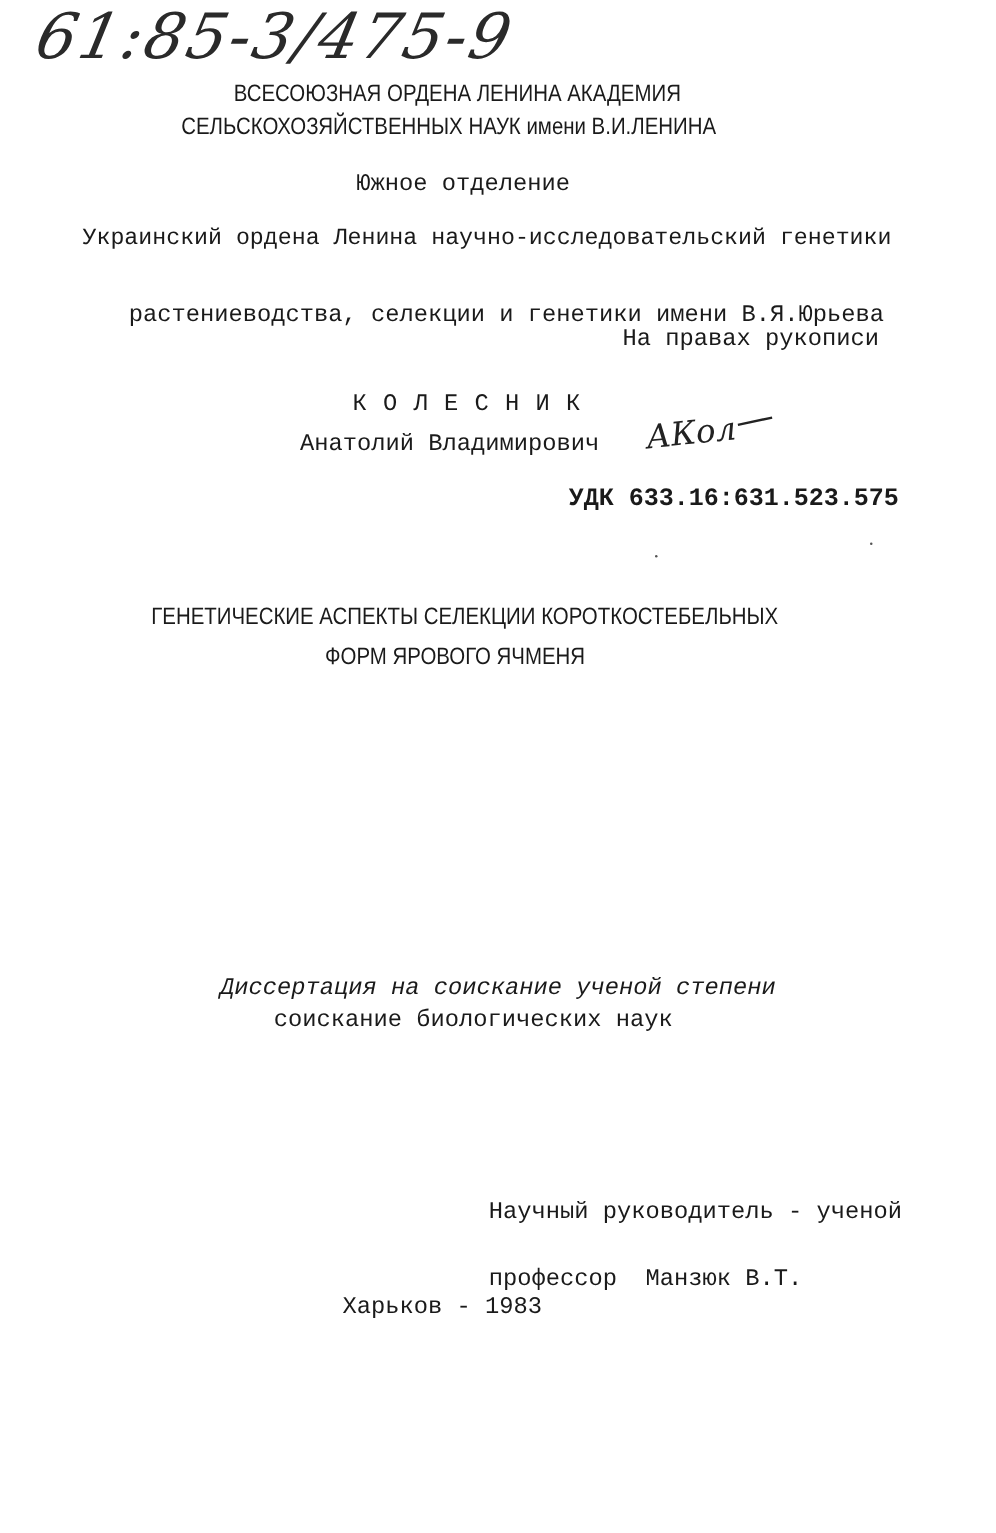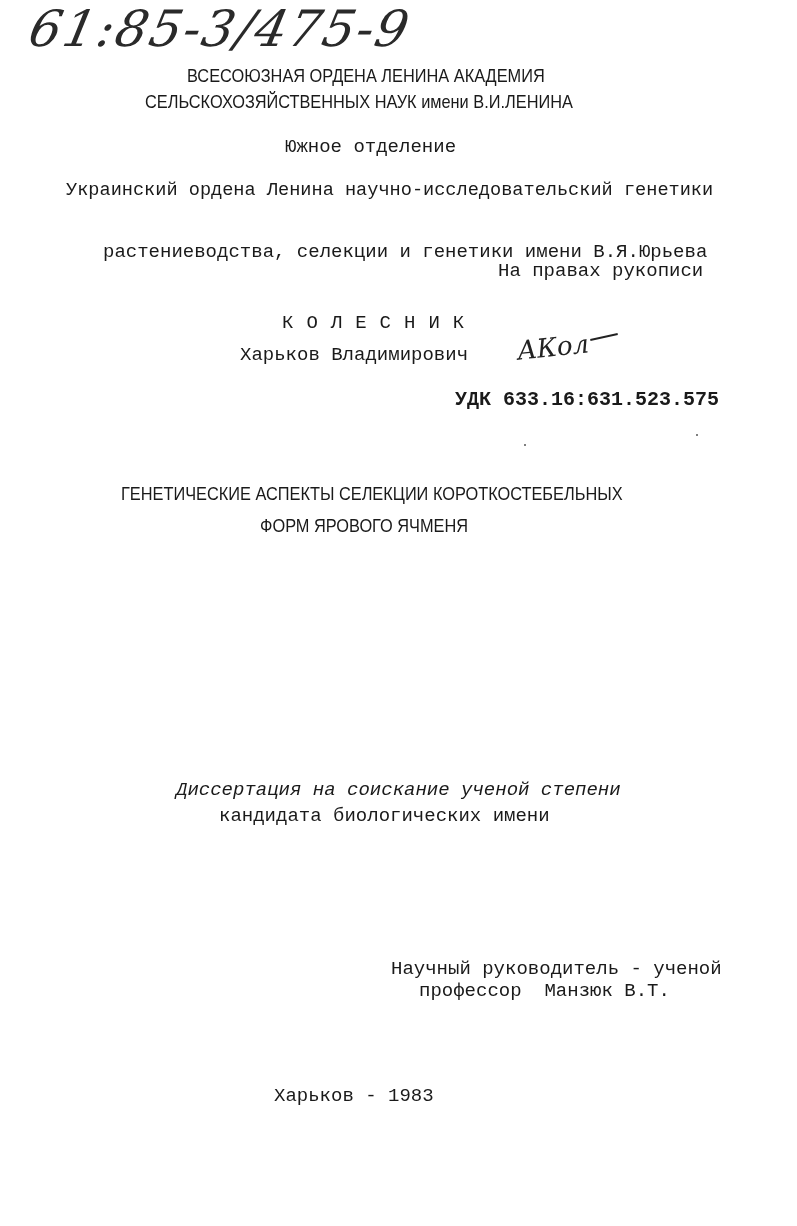--- a/index.html
+++ b/index.html
@@ -35,35 +35,35 @@
   <div class="line caps" style="left:145px; top:91px;">СЕЛЬСКОХОЗЯЙСТВЕННЫХ НАУК имени В.И.ЛЕНИНА</div>
 
   <div class="line" style="left:285px; top:136px;">Южное отделение</div>
 
   <div class="line" style="left:66px; top:180px; font-size:18.6px;">Украинский ордена Ленина научно-исследовательский генетики</div>
   <div class="line" style="left:103px; top:206px;margin-top:35px;">растениеводства, селекции и генетики имени В.Я.Юрьева</div>
 
   <div class="line spaced" style="left:282px; top:312px;">КОЛЕСНИК</div>
 
   <div class="line" style="left:498px; top:260px;">На правах рукописи</div>
-  <div class="line" style="left:240px; top:344px;">Харьков Владимирович</div>
+  <div class="line" style="left:240px; top:344px;">Анатолий Владимирович</div>
 
   <div class="signature" style="left:517px; top:332px;">АКол</div>
   <div class="sig-stroke" style="left:590px; top:336px; width:28px;"></div>
 
   <div class="line" style="left:455px; top:389px; font-size:20px;font-weight:bold;">УДК 633.16:631.523.575</div>
 
   <div class="speck" style="left:524px; top:444px;"></div>
   <div class="speck" style="left:696px; top:434px;"></div>
 
   <div class="line caps" style="left:121px; top:483px;">ГЕНЕТИЧЕСКИЕ АСПЕКТЫ СЕЛЕКЦИИ КОРОТКОСТЕБЕЛЬНЫХ</div>
   <div class="line caps" style="left:260px; top:515px;">ФОРМ ЯРОВОГО ЯЧМЕНЯ</div>
 
 
   <div class="line" style="left:176px; top:779px;font-style:italic;">Диссертация на соискание ученой степени</div>
-  <div class="line" style="left:219px; top:805px;">кандидата биологических имени</div>
+  <div class="line" style="left:219px; top:805px;">соискание биологических наук</div>
 
   <div class="line" style="left:391px; top:958px;">Научный руководитель - ученой</div>
-  <div class="line" style="left:391px; top:980px;margin-left:28px;">профессор  Манзюк В.Т.</div>
+  <div class="line" style="left:391px; top:1012px;">профессор  Манзюк В.Т.</div>
 
-  <div class="line" style="left:274px; top:1085px;">Харьков - 1983</div>
+  <div class="line" style="left:274px; top:1034px;">Харьков - 1983</div>
 
 </div>
 
 </body></html>

